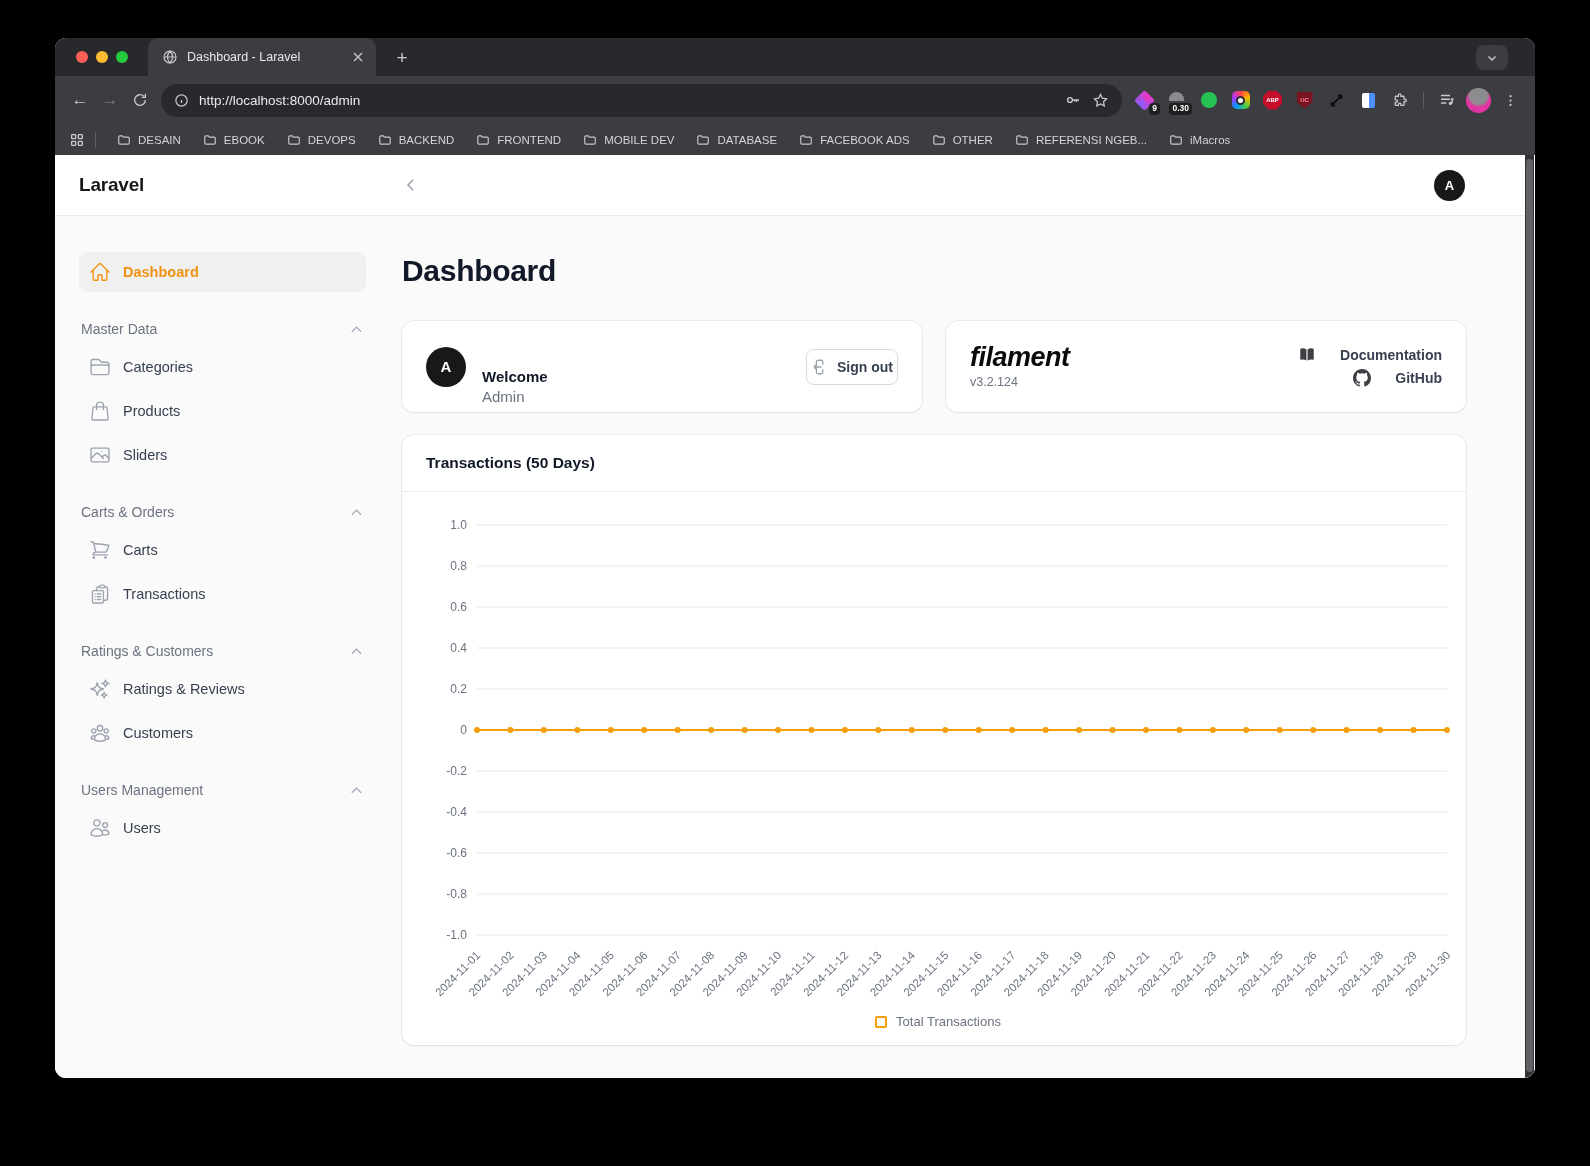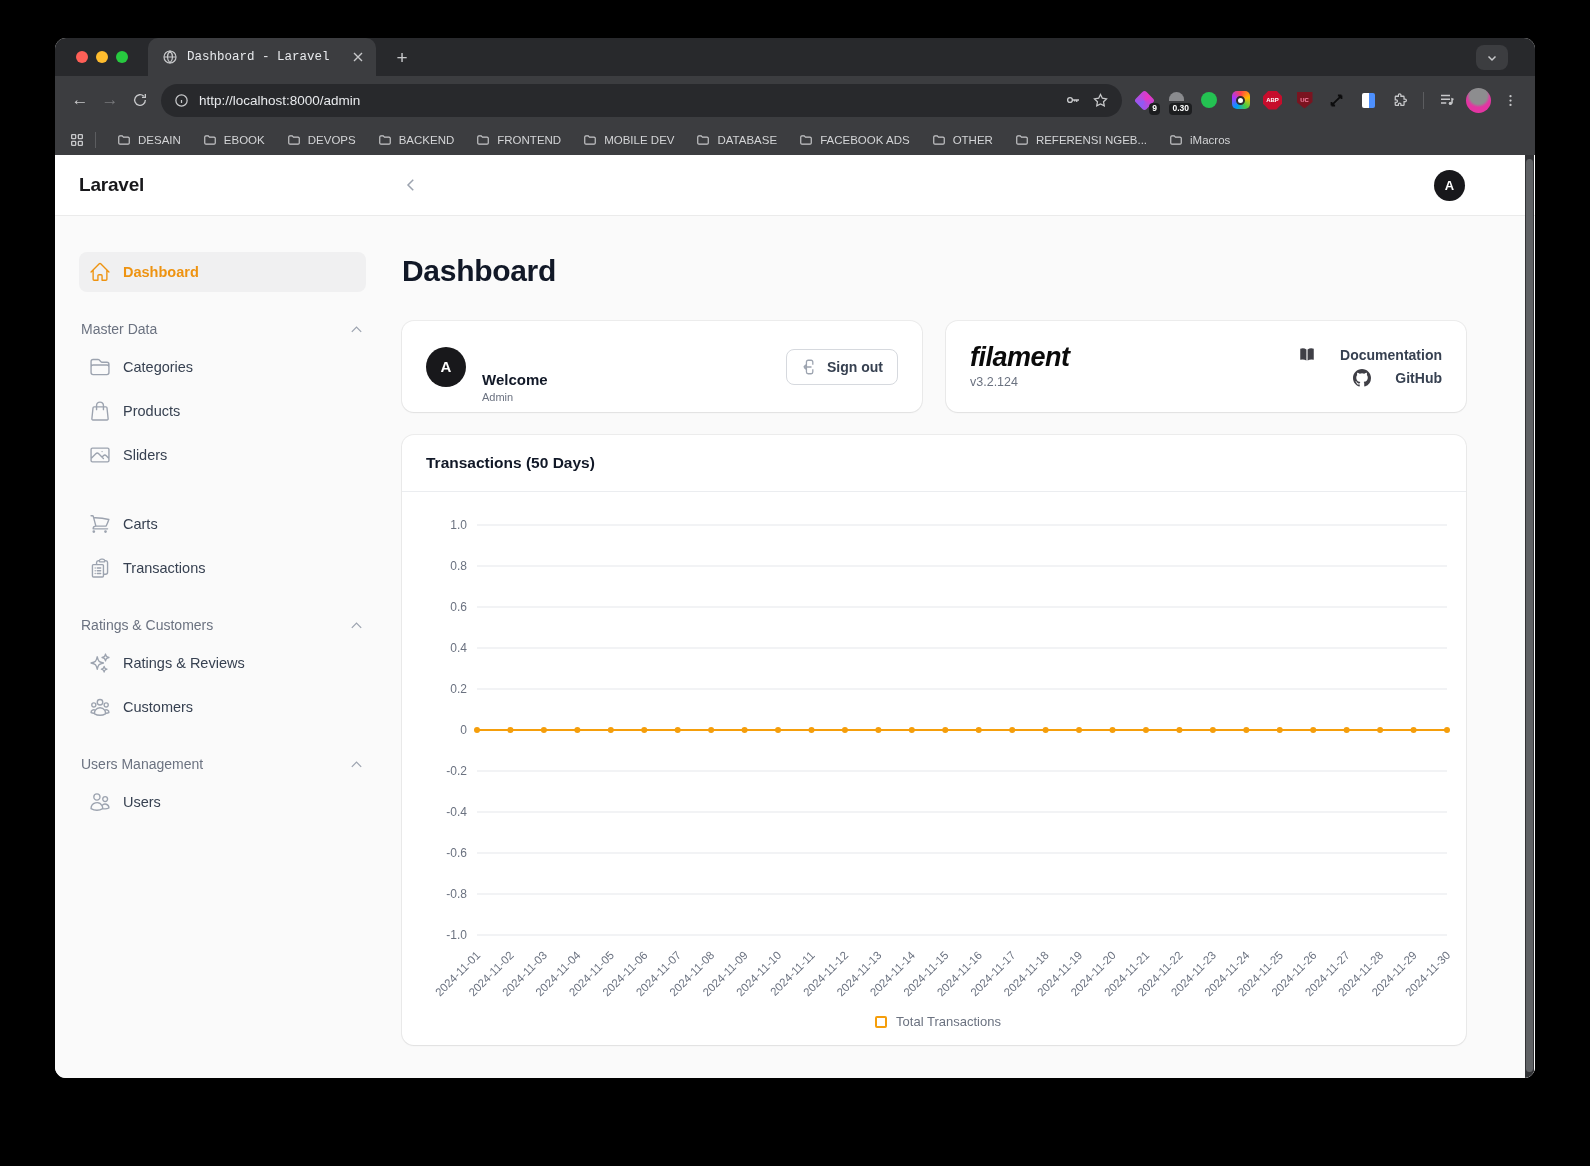--- a/index.html
+++ b/index.html
@@ -4,21 +4,21 @@
 <style>
   * { margin:0; padding:0; box-sizing:border-box; }
   html,body { width:1590px; height:1166px; background:#000; font-family:"Liberation Sans", sans-serif; overflow:hidden; }
   .window { position:absolute; left:55px; top:38px; width:1480px; height:1040px; border-radius:11px; overflow:hidden; background:#fafafa; box-shadow:0 25px 70px rgba(0,0,0,.65); }
 
   
   .tabstrip { position:absolute; left:0; top:0; width:100%; height:38px; background:#28292c; }
   .traffic { position:absolute; top:13px; left:21px; display:flex; gap:8px; }
   .traffic span { width:12px; height:12px; border-radius:50%; display:block; }
   .tl-red{background:#ff5f57;} .tl-yellow{background:#febc2e;} .tl-green{background:#27c93f;}
-  .tab { position:absolute; left:93px; top:0; width:228px; height:38px; background:#3c3d40; border-radius:10px 10px 0 0; display:flex; align-items:center; padding:0 10px 0 14px; gap:9px;font-family:Liberation Mono, monospace; }
+  .tab { position:absolute; left:93px; top:0; width:228px; height:38px; background:#3c3d40; border-radius:10px 10px 0 0; display:flex; align-items:center; padding:0 10px 0 14px; gap:9px; }
   .tab-title { color:#e8eaed; font-size:12.5px; flex:1; white-space:nowrap; overflow:hidden; }
   .icon16 { width:16px; height:16px; flex:none; }
   .newtab { position:absolute; left:334px; top:7px; width:26px; height:26px; color:#c7c8ca; font-size:19px; display:flex; align-items:center; justify-content:center; border-radius:50%; }
   .tabsearch { position:absolute; right:27px; top:7px; width:32px; height:25px; background:#3c3d40; border-radius:8px; display:flex; align-items:center; justify-content:center; }
 
   .toolbar { position:absolute; left:0; top:38px; width:100%; height:48px; background:#3c3d40; display:flex; align-items:center; padding:0 10px; }
   .navbtn { width:30px; height:30px; display:flex; align-items:center; justify-content:center; color:#c7c8ca; font-size:17px; border-radius:50%; flex:none; }
   .navbtn.dim { color:#77787b; }
   .urlpill { flex:1; height:33px; background:#28292c; border-radius:17px; margin:0 8px 0 6px; display:flex; align-items:center; padding:0 13px; gap:10px; min-width:0; }
   .url-text { color:#e8eaed; font-size:13.5px; flex:1; white-space:nowrap; overflow:hidden; }
@@ -57,22 +57,22 @@
   .group-label svg { margin-left:auto; color:#9ca3af; }
 
   .main { flex:1; padding:0 69px 24px 12px; min-width:0; }
   .page-title { font-size:30px; font-weight:700; color:#111827; margin-top:38px; letter-spacing:-.3px; }
   .widgets { display:grid; grid-template-columns:1fr 1fr; gap:24px; margin-top:33px; }
   .card { background:#fff; border-radius:12px; box-shadow:0 1px 2px rgba(0,0,0,.05), 0 0 0 1px rgba(10,10,20,.06); }
   .widget { height:91px; display:flex; align-items:center; padding:0 24px; }
   .w-avatar { width:40px; height:40px; border-radius:50%; background:#18181b; color:#fff; font-size:15px; font-weight:600; display:flex; align-items:center; justify-content:center; flex:none; }
   .w-texts { margin-left:16px;margin-top:40px; }
   .w-title { font-size:15px; font-weight:600; color:#111827; }
-  .w-sub { font-size:11px; color:#6b7280; margin-top:3px; }
-  .signout-btn { margin-left:auto; display:flex; align-items:center; gap:8px; border:1px solid #d6d9de; border-radius:8px; padding:8px 14px; font-size:14px; font-weight:600; color:#374151; background:#fff; }
+  .w-sub { font-size:15px; color:#6b7280; margin-top:3px; }
+  .signout-btn { margin-left:auto; display:flex; align-items:center; gap:8px; border:1px solid #d6d9de; border-radius:8px; padding:8px 4px; font-size:14px; font-weight:600; color:#374151; background:#fff; }
   .signout-btn svg { color:#9ca3af; }
   .fila-logo { font-size:27px; font-weight:800; font-style:italic; color:#0a0a0a; letter-spacing:-.5px; line-height:1; }
   .fila-ver { font-size:12.5px; color:#6b7280; margin-top:4px; }
   .fila-links { margin-left:auto; display:flex; flex-direction:column; align-items:flex-end; gap:5px; }
   .fila-link { display:flex; align-items:center; gap:24px; font-size:14px; font-weight:600; color:#374151; }
   .fila-link svg { color:#3f3f46; }
 
   .chart-card { margin-top:23px; }
   .chart-head { padding:19px 24px; font-size:15.5px; font-weight:600; color:#111827; border-bottom:1px solid #ebedf0; }
   .chart-body { padding:16px 16px 2px 24px; }
@@ -308,20 +308,26 @@
             <span>Products</span>
           </div>
           <div class="side-item">
             <svg width="22" height="22" viewBox="0 0 24 24" fill="none" stroke="currentColor" stroke-width="1.5" stroke-linecap="round" stroke-linejoin="round">
               <path d="M2.25 15.75l5.16-5.16a2.25 2.25 0 0 1 3.18 0l5.16 5.16m-1.5-1.5l1.41-1.41a2.25 2.25 0 0 1 3.18 0l2.91 2.91M3.75 19.5h16.5a1.5 1.5 0 0 0 1.5-1.5V6a1.5 1.5 0 0 0-1.5-1.5H3.75A1.5 1.5 0 0 0 2.25 6v12a1.5 1.5 0 0 0 1.5 1.5zm10.5-11.25h.01v.01h-.01V8.25z"></path>
             </svg>
             <span>Sliders</span>
           </div>
         </div>
         <div class="side-group">
+          <div class="group-label">
+            <span>Carts &amp; Orders</span>
+            <svg width="15" height="15" viewBox="0 0 24 24" fill="none" stroke="currentColor" stroke-width="2">
+              <path d="M4.5 15.75l7.5-7.5 7.5 7.5"></path>
+            </svg>
+          </div>
           <div class="side-item">
             <svg width="22" height="22" viewBox="0 0 24 24" fill="none" stroke="currentColor" stroke-width="1.5" stroke-linecap="round" stroke-linejoin="round">
               <path d="M2.25 3h1.39c.51 0 .95.34 1.09.83l.38 1.44M7.5 14.25a3 3 0 0 0-3 3h15.75m-12.75-3h11.22c1.12-2.3 2.1-4.68 2.92-7.14a60 60 0 0 0-16.54-1.84M7.5 14.25L5.11 5.27M6 20.25a.75.75 0 1 1-1.5 0 .75.75 0 0 1 1.5 0zm12.75 0a.75.75 0 1 1-1.5 0 .75.75 0 0 1 1.5 0z"></path>
             </svg>
             <span>Carts</span>
           </div>
           <div class="side-item">
             <svg width="22" height="22" viewBox="0 0 24 24" fill="none" stroke="currentColor" stroke-width="1.5" stroke-linecap="round" stroke-linejoin="round">
               <path d="M9 12h3.75M9 15h3.75M9 18h3.75m3 .75H18a2.25 2.25 0 0 0 2.25-2.25V6.11c0-1.14-.84-2.1-1.98-2.19a48 48 0 0 0-1.12-.08m-5.8 0c-.07.21-.1.43-.1.66 0 .41.34.75.75.75h4.5a.75.75 0 0 0 .75-.75c0-.23-.03-.45-.1-.66m-5.8 0A2.25 2.25 0 0 1 13.5 2.25H15c1.01 0 1.87.67 2.15 1.59m-5.8 0c-.38.02-.75.05-1.12.08-1.13.09-1.98 1.05-1.98 2.19v2.14m0 0H4.88c-.62 0-1.13.5-1.13 1.13v11.25c0 .62.5 1.12 1.13 1.12h9.75c.62 0 1.12-.5 1.12-1.12V9.38c0-.63-.5-1.13-1.12-1.13H8.25zM6.75 12h.01v.01h-.01V12zm0 3h.01v.01h-.01V15zm0 3h.01v.01h-.01V18z"></path>
             </svg>

